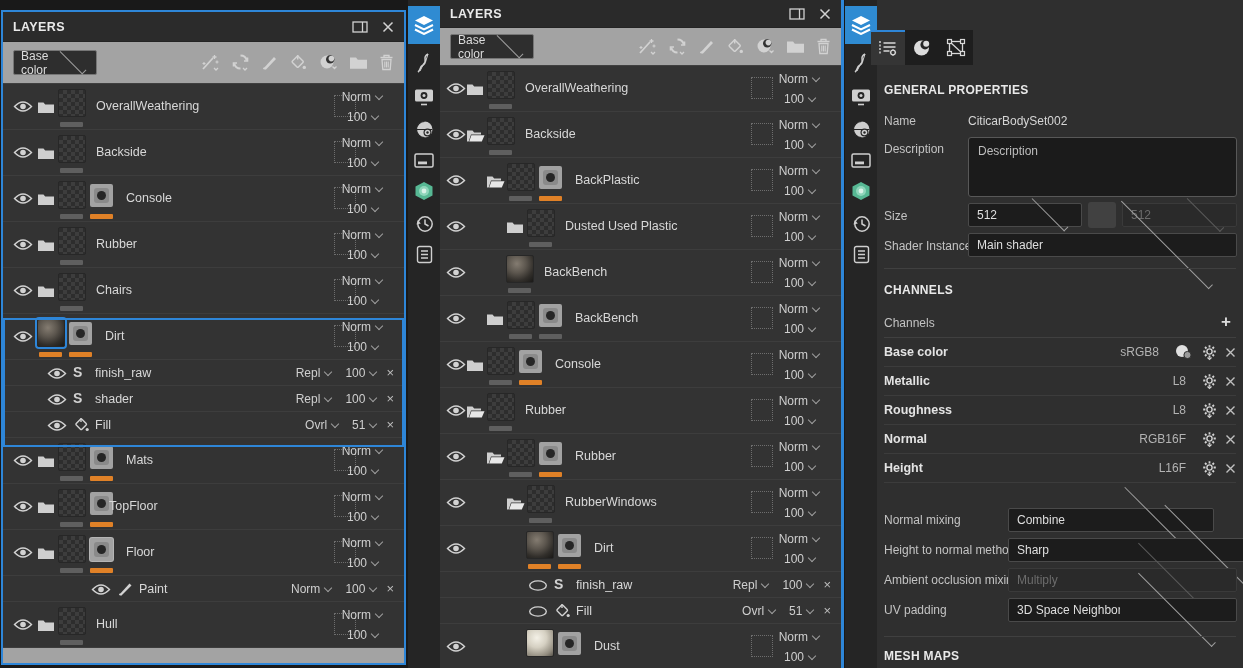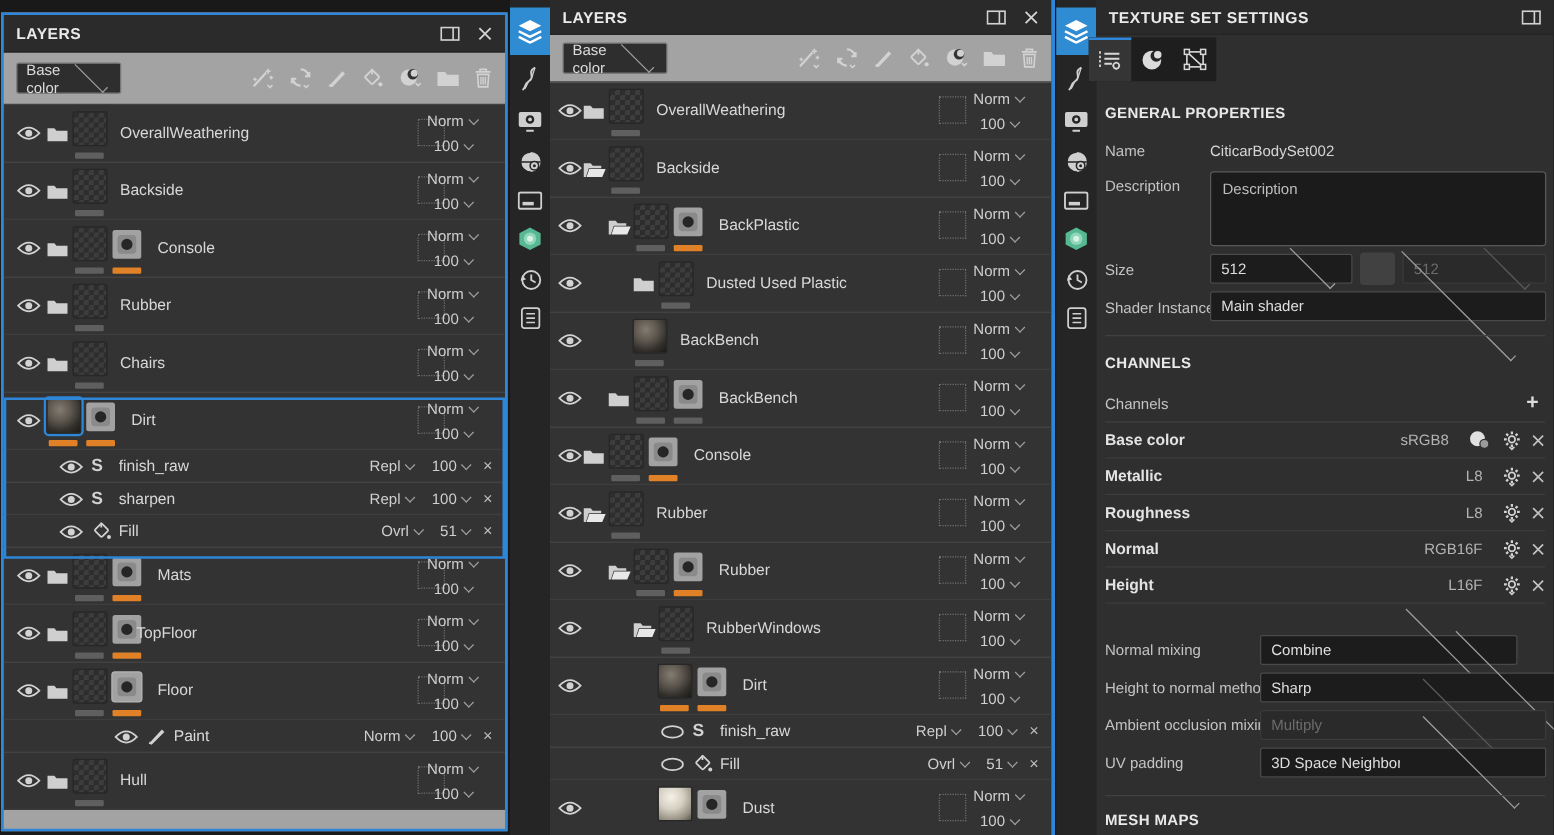--- a/index.html
+++ b/index.html
@@ -448,21 +448,21 @@
         <div class="erow">
           <span class="icon" style="position: absolute; left: 44px; top: 7px;">
             <svg width="20" height="13" viewBox="0 0 20 13" fill="none">
               <path d="M1.5 6.5 Q10 -2.5 18.5 6.5 Q10 15.5 1.5 6.5 Z" stroke="#d2d2d2" stroke-width="1.4"></path>
               <circle cx="10" cy="6.5" r="2.8" fill="#d2d2d2"></circle>
             </svg>
           </span>
           <span class="icon" style="position: absolute; left: 70px; top: 5px;">
             <span style="font-weight:bold;font-size:14px;color:#d2d2d2;line-height:1;">S</span>
           </span>
-          <span class="lname" style="left: 92px; top: 6px;">sharpen</span>
+          <span class="lname" style="left: 92px; top: 6px;">shader</span>
           <span class="fx-right" style="right: 10px;"><span>Repl<span class="chv"></span></span><span style="margin-left:14px;">100<span class="chv"></span></span><span class="xbtn">×</span></span>
         </div>
         <div class="erow">
           <span class="icon" style="position: absolute; left: 44px; top: 7px;">
             <svg width="20" height="13" viewBox="0 0 20 13" fill="none">
               <path d="M1.5 6.5 Q10 -2.5 18.5 6.5 Q10 15.5 1.5 6.5 Z" stroke="#d2d2d2" stroke-width="1.4"></path>
               <circle cx="10" cy="6.5" r="2.8" fill="#d2d2d2"></circle>
             </svg>
           </span>
           <span class="icon" style="position: absolute; left: 70px; top: 5px;">
@@ -906,29 +906,20 @@
           <div class="maskthumb" style="left: 118px;"></div>
           <span class="lname" style="left: 154px;">Dust</span>
           <div class="dotbox" style="left: 311px;"></div>
           <span class="blendline" style="right: 22px; top: 6px;">Norm<span class="chv"></span></span>
           <span class="blendline" style="right: 26px; top: 26px;">100<span class="chv"></span></span>
         </div>
       </div>
   </div>
 
   <div class="abs panel" id="right-panel">
-    <div class="phead" style="height:28px;background:#2a2a2a;">
-      <span class="ptitle">TEXTURE SET SETTINGS</span>
-      <span class="hic icon">
-          <svg width="16" height="12" viewBox="0 0 16 12" fill="none">
-            <rect x="1" y="1" width="14" height="10" stroke="#d2d2d2" stroke-width="1.3"></rect>
-            <path d="M10.5 1 v10" stroke="#d2d2d2" stroke-width="1.3"></path>
-          </svg>
-        </span>
-    </div>
     <div class="tabbar" id="ts-tabs">
         <div class="tab active">
           <span class="icon">
             <svg width="20" height="18" viewBox="0 0 20 18" fill="none">
               <path d="M2 2 v14" stroke="#d8d8d8" stroke-width="1.4" stroke-dasharray="2 1.5"></path>
               <path d="M5.5 4 h12 M5.5 8 h12 M5.5 12 h6" stroke="#d8d8d8" stroke-width="1.6"></path>
               <circle cx="15" cy="13.5" r="2.3" stroke="#d8d8d8" stroke-width="1.3"></circle>
               <path d="M15 10.3 v1 M15 15.7 v1 M11.9 13.5 h1 M17.1 13.5 h1" stroke="#d8d8d8" stroke-width="1.3"></path>
             </svg>
           </span>

